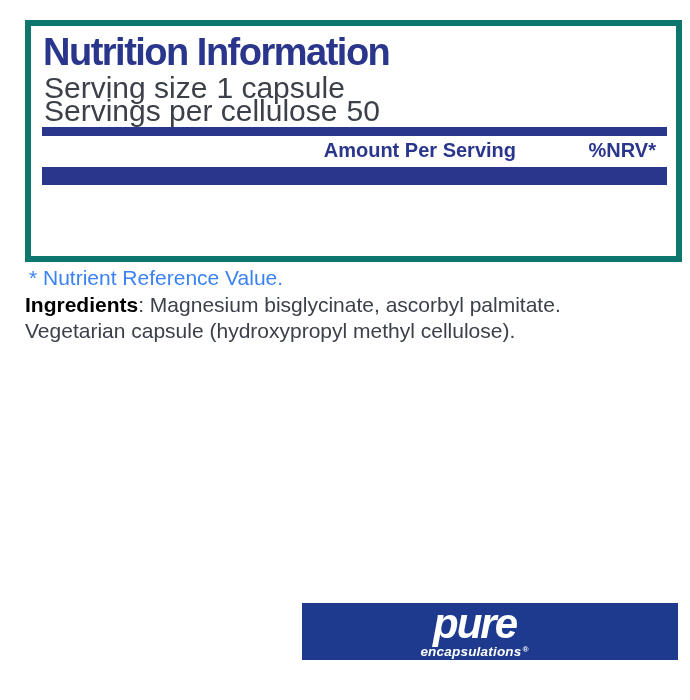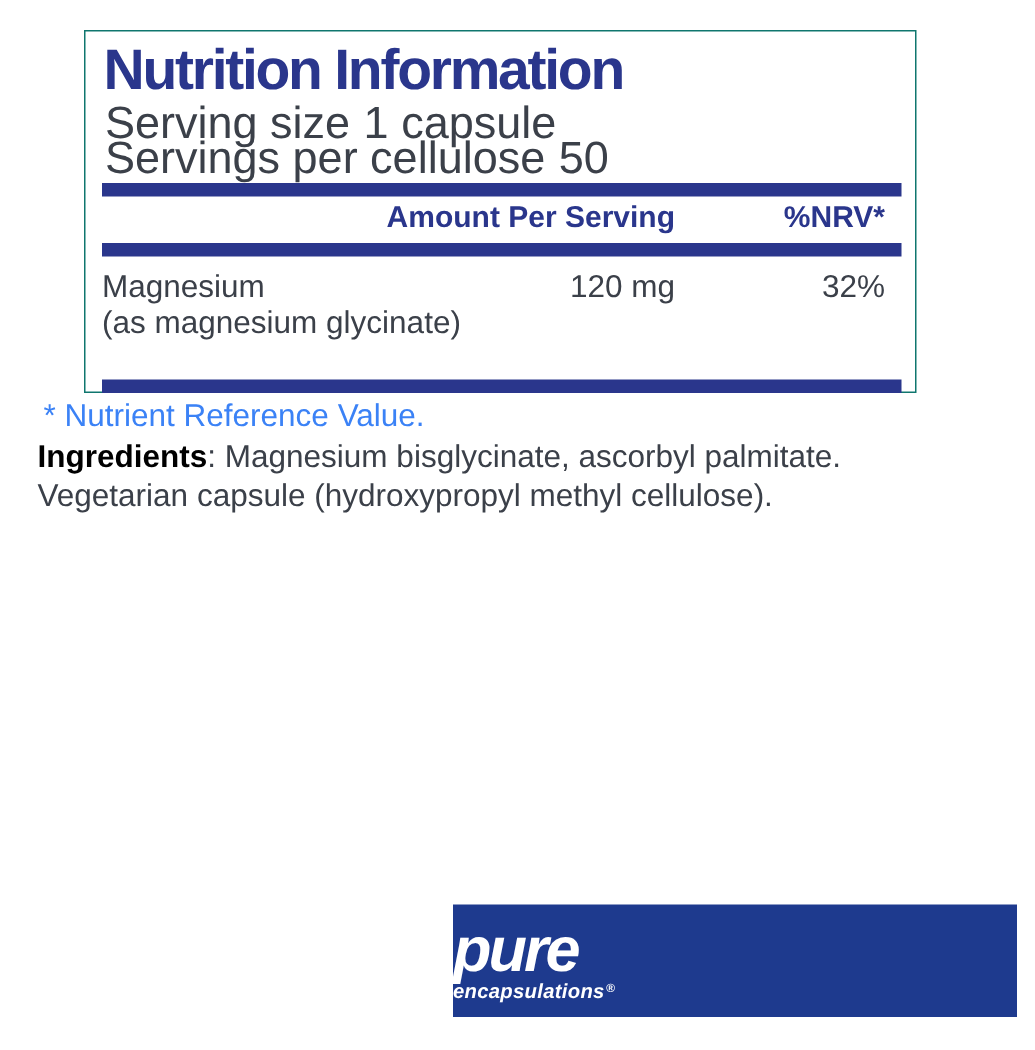--- a/index.html
+++ b/index.html
@@ -3,24 +3,23 @@
 <meta charset="utf-8">
 <style>
   html,body{margin:0;padding:0;}
   body{
     width:690px;height:700px;position:relative;background:#ffffff;
     font-family:"Liberation Sans", sans-serif;
     -webkit-font-smoothing:antialiased;
     overflow:hidden;
   }
   .panel{
-    position:absolute;left:25px;top:20px;width:555px;height:242px;
-    box-sizing:border-box;border:1px solid #0f766e;
+    position:absolute;left:25px;top:20px;width:657px;height:242px;
+    box-sizing:border-box;border:6px solid #0f766e;
     padding:4px 9px 0 11px;
-    margin-left:31px;
   }
   .panel-title{
     margin:2px 0 3px 1px;
     font-size:38px;font-weight:bold;letter-spacing:-1.5px;
     color:#2a368c;line-height:1.08;
   }
   .serving-line{
     font-size:30px;line-height:23px;color:#3b4049;margin-left:2px;
   }
   .serving-value{margin-left:9px;}
@@ -41,23 +40,23 @@
     position:absolute;left:29px;top:266px;margin:0;
     font-size:21px;line-height:24px;color:#3b82f6;
   }
   .ingredients{
     position:absolute;left:25px;top:292px;width:640px;margin:0;
     font-size:21px;line-height:26px;color:#3b4049;
   }
   .ingredients-label{font-weight:bold;color:#000000;}
   .ingredients-line2{display:block;}
   .brand-logo{
-    position:absolute;left:302px;top:603px;width:376px;height:75px;
+    position:absolute;left:302px;top:603px;width:376px;height:57px;
     background:#1e3a8e;box-sizing:border-box;
-    display:flex;flex-direction:column;align-items:flex-start;justify-content:center;
+    display:flex;flex-direction:column;align-items:center;justify-content:center;
     padding-right:31px;color:#ffffff;
   }
   .logo-wordmark{
     font-size:42px;font-weight:bold;font-style:italic;
     letter-spacing:-2px;line-height:0.78;margin-top:4px;
   }
   .logo-subtext{
     font-size:13.5px;font-weight:bold;font-style:italic;
     letter-spacing:0.2px;margin-top:3px;
   }
@@ -78,26 +77,20 @@
 
   <div class="bar bar-top"></div>
 
   <div class="hrow">
     <span class="col-amount">Amount Per Serving</span>
     <span class="col-nrv">%NRV*</span>
   </div>
 
   <div class="bar"></div>
 
-  <div class="nrow">
-    <div class="nutrient-name">Magnesium</div>
-    <div class="nutrient-detail">(as magnesium glycinate)</div>
-    <span class="col-amount">120 mg</span>
-    <span class="col-nrv">32%</span>
-  </div>
 
   <div class="bar"></div>
 </div>
 
 <p class="footnote">* Nutrient Reference Value.</p>
 
 <p class="ingredients">
   <span class="ingredients-label">Ingredients</span><span>: Magnesium bisglycinate, ascorbyl palmitate.</span>
   <span class="ingredients-line2">Vegetarian capsule (hydroxypropyl methyl cellulose).</span>
 </p>

